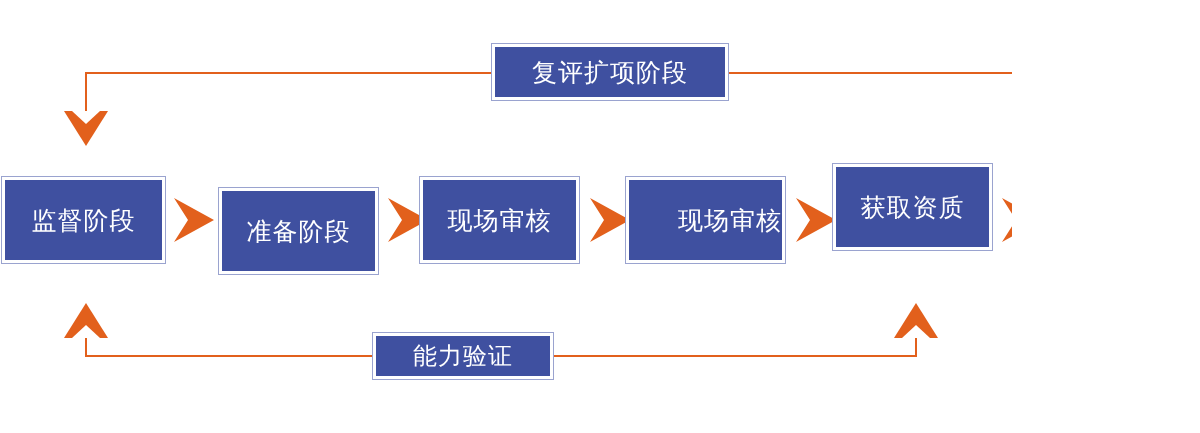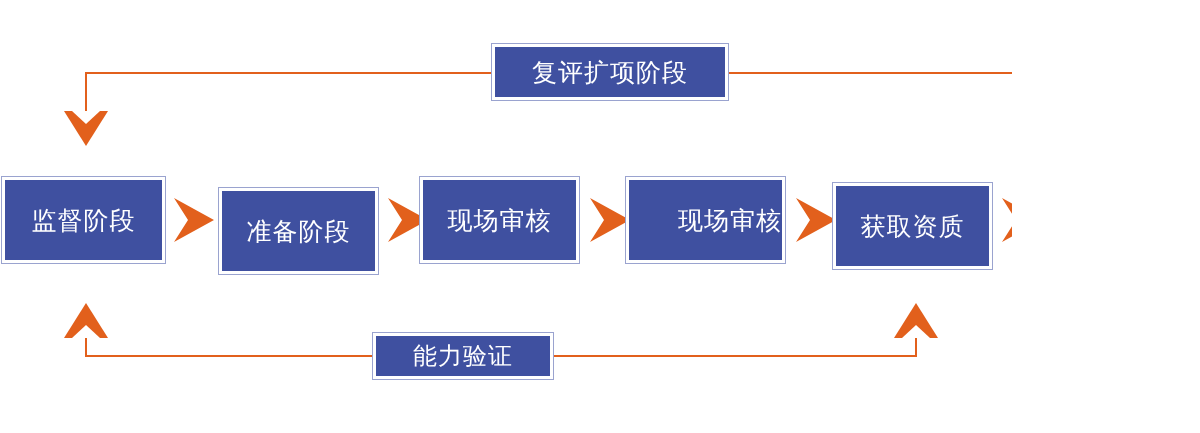--- a/index.html
+++ b/index.html
@@ -149,21 +149,21 @@
   <div class="node" style="left:626px; top:177px; width:159px; height:86px;justify-content:flex-end;">
     <span class="label">现场审核</span>
   </div>
 
   <div class="chevron" style="left:794px; top:196px;">
     <svg width="44" height="48" viewBox="0 0 44 48">
       <path d="M2 2 L42 24 L2 46 L16 24 Z" fill="#e2601c"></path>
     </svg>
   </div>
 
-  <div class="node" style="left:833px; top:183px; width:159px; height:86px;">
+  <div class="node" style="left:833px; top:164px; width:159px; height:86px;">
     <span class="label">获取资质</span>
   </div>
 
   <div class="chevron" style="left:1000px; top:196px;">
     <svg width="44" height="48" viewBox="0 0 44 48">
       <path d="M2 2 L42 24 L2 46 L16 24 Z" fill="#e2601c"></path>
     </svg>
   </div>
 
 

